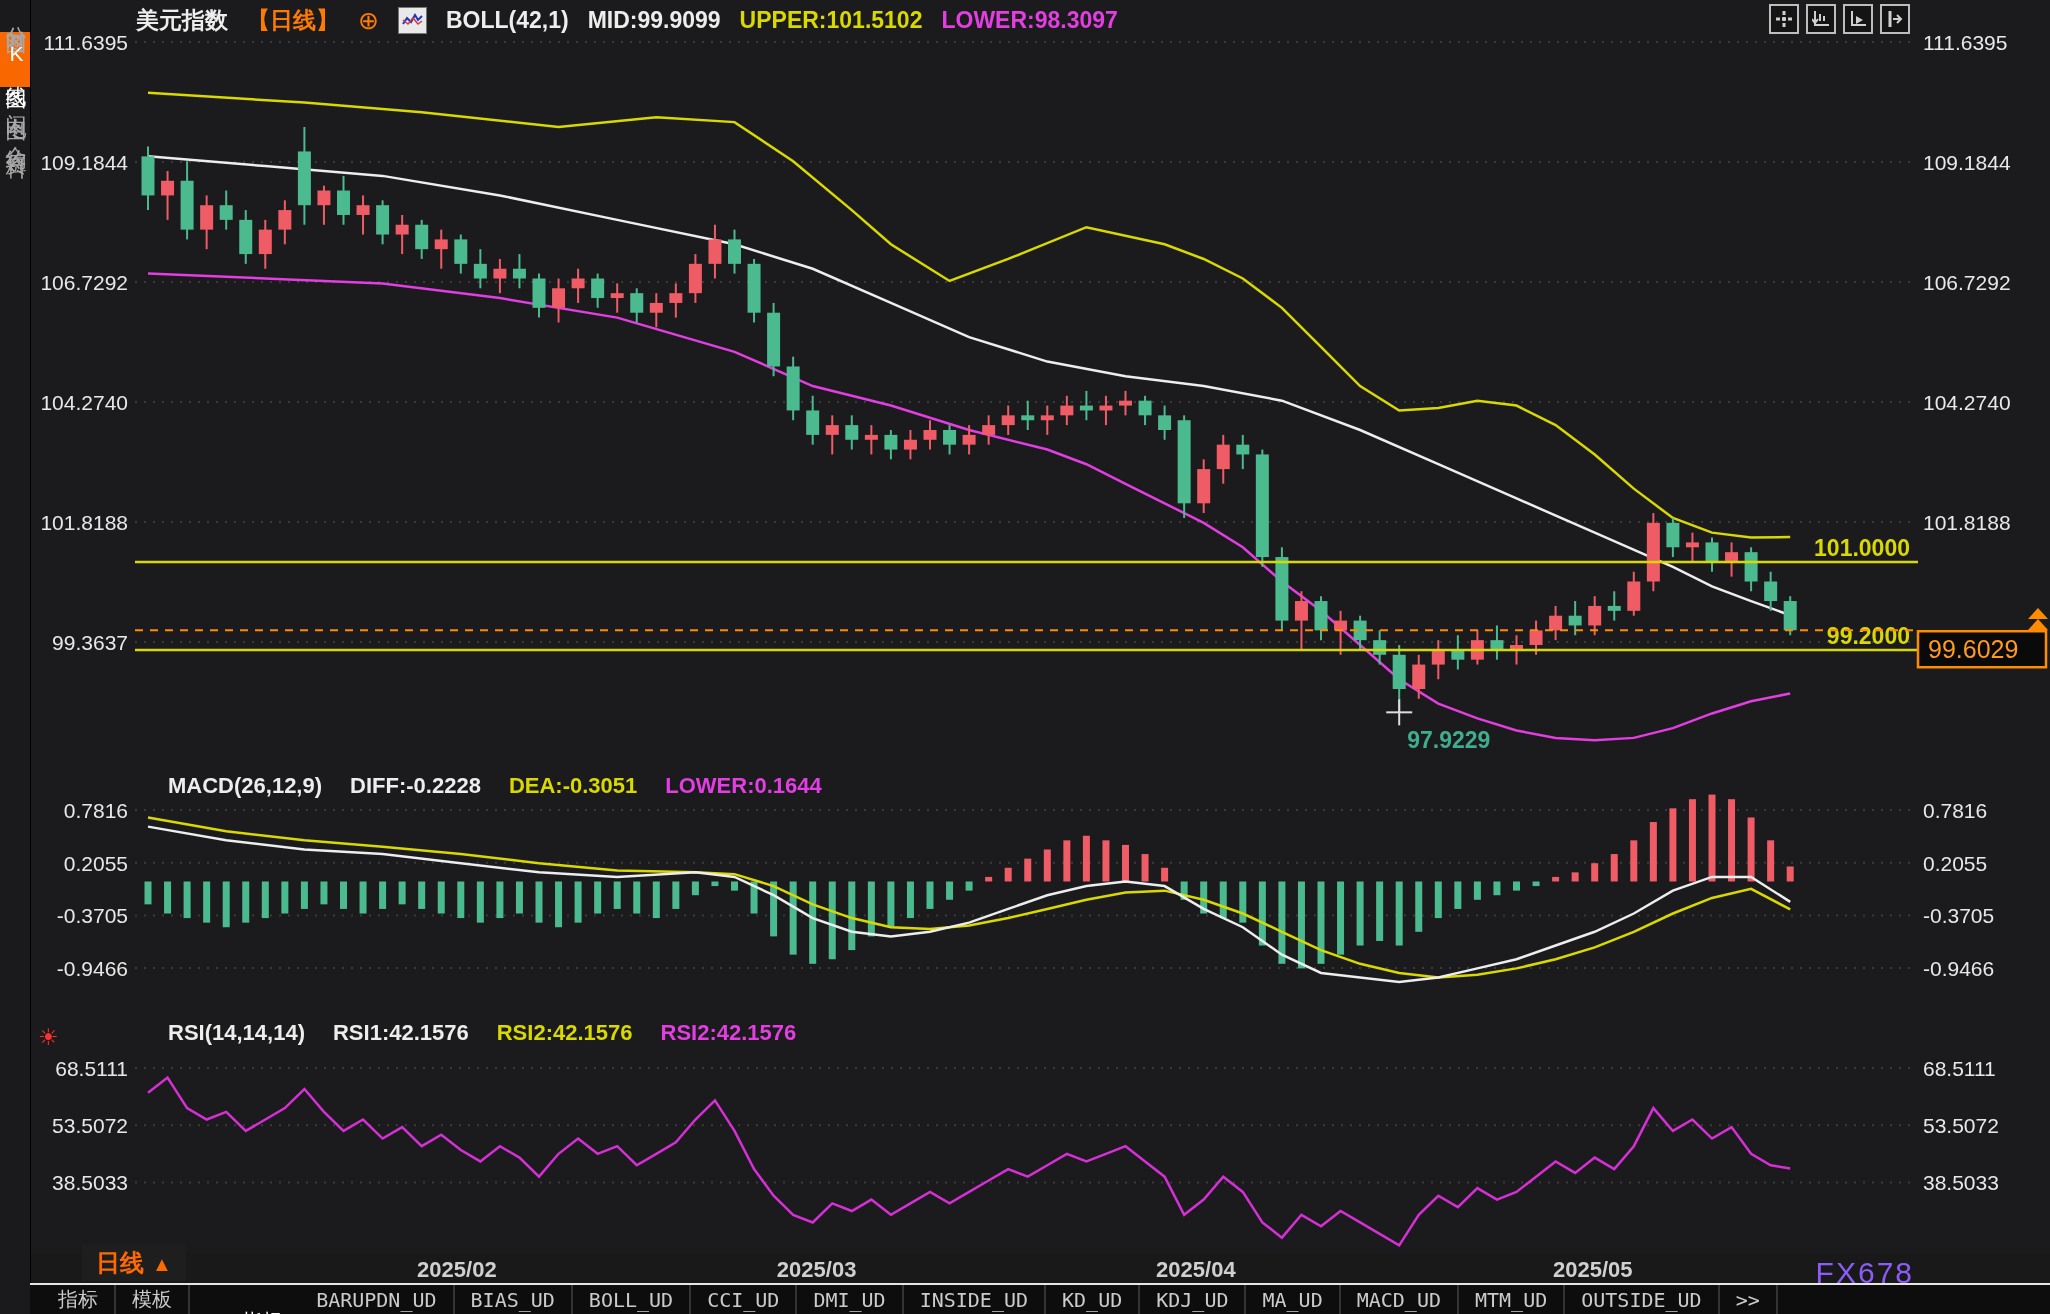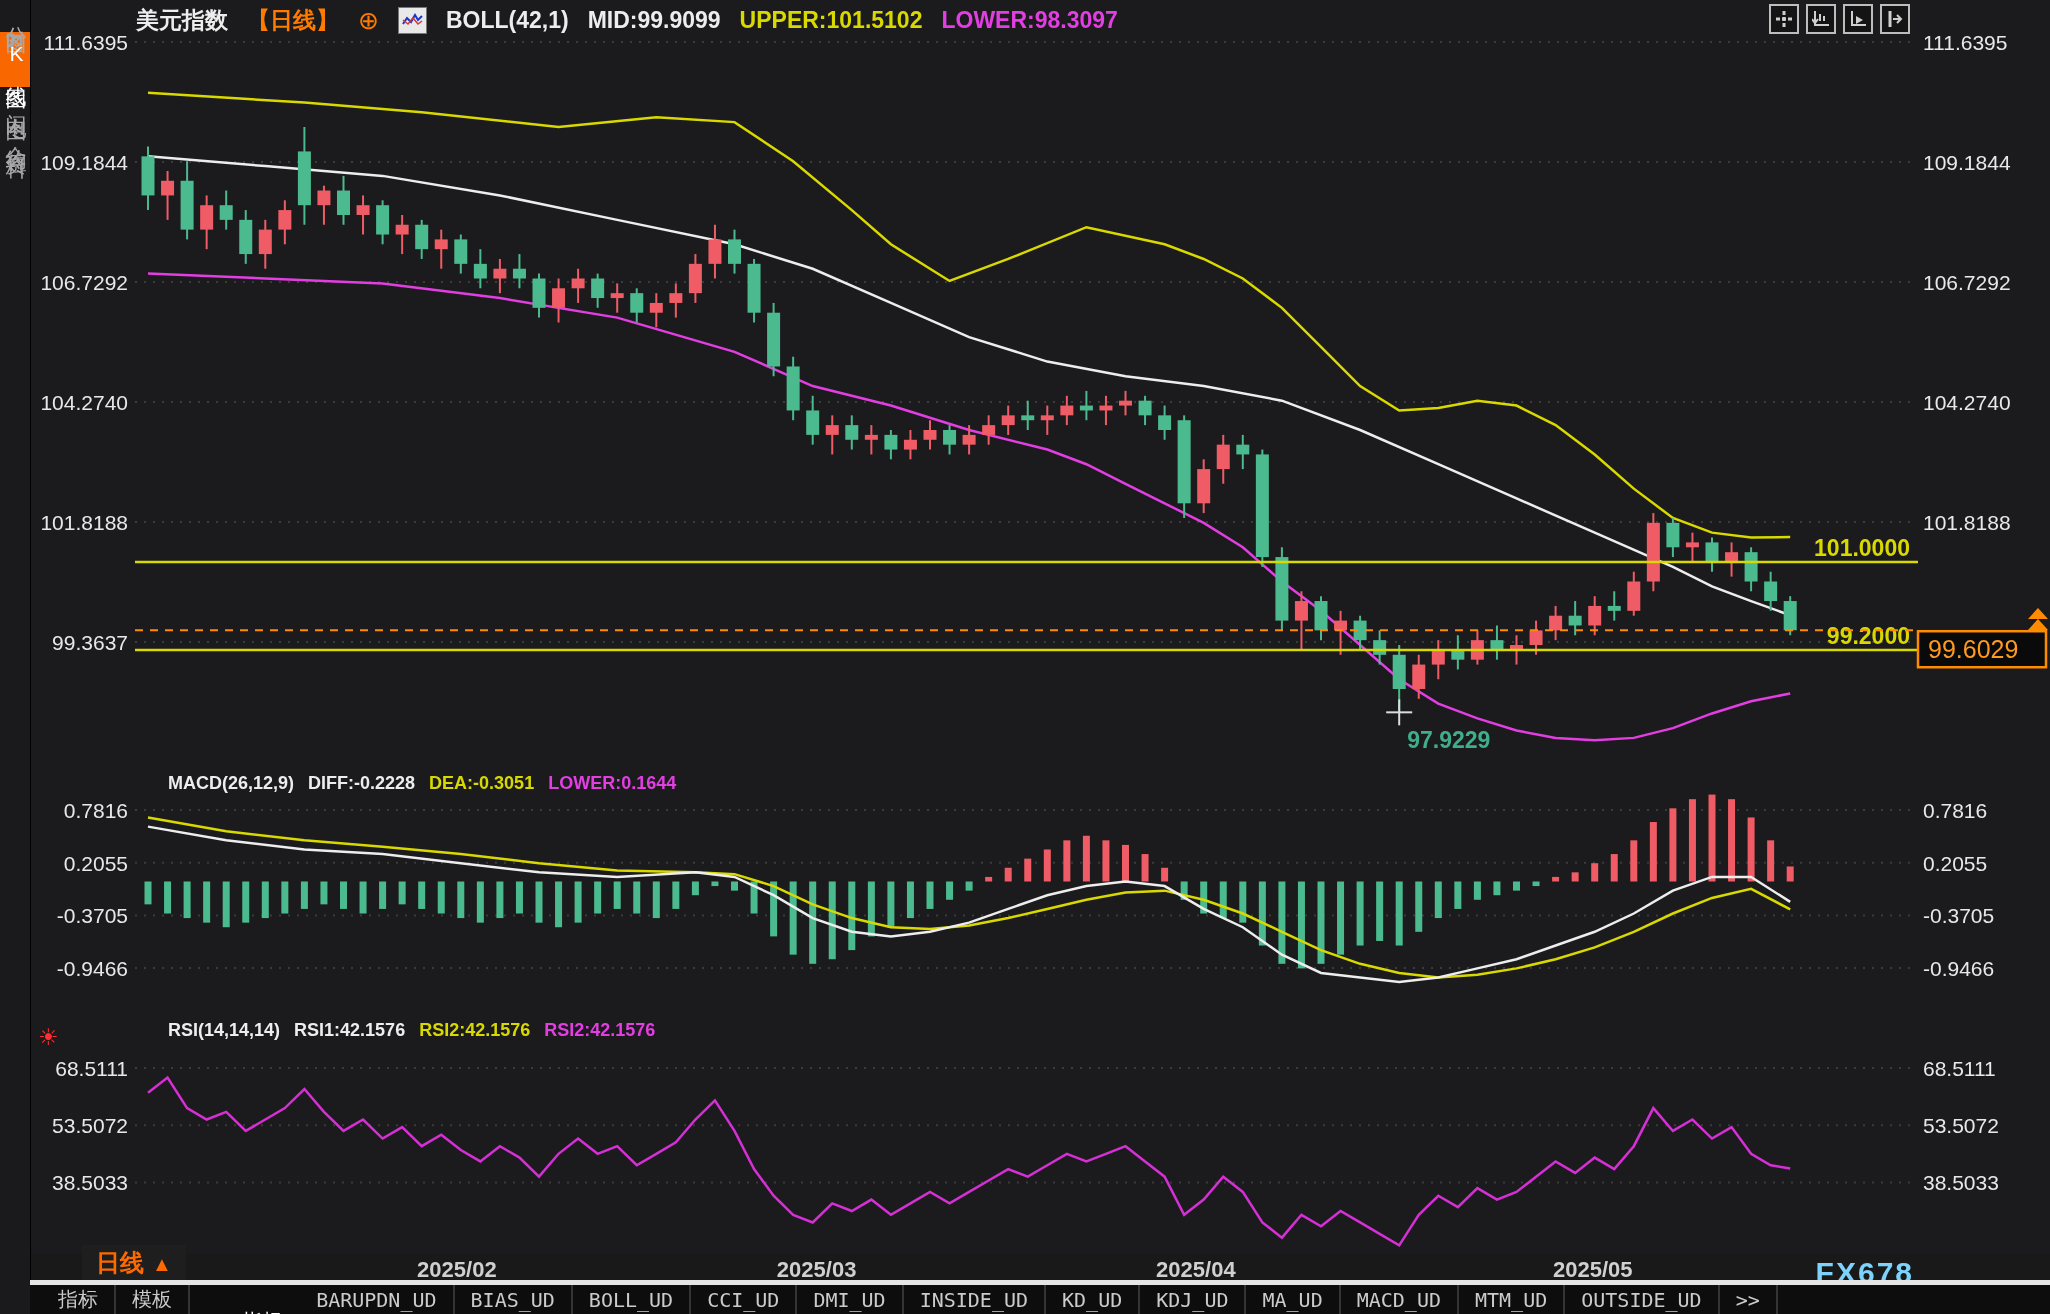--- a/index.html
+++ b/index.html
@@ -10,37 +10,37 @@
            border-right:1px solid #000;z-index:5;}
   .side-tab{writing-mode:vertical-rl;text-orientation:upright;display:block;margin:0 auto;
             width:30px;text-align:center;color:#a8a8a8;font-size:21px;letter-spacing:4px;
             padding:10px 0;cursor:pointer;}
   .side-tab.active{background:#f96800;color:#fff;}
   
   #chart{position:absolute;left:30px;top:0;width:2020px;height:1314px;}
   #svg{position:absolute;left:0;top:0;}
   .hdr{position:absolute;top:5px;left:106px;display:flex;align-items:center;gap:19px;
        font-size:23px;font-weight:bold;color:#ededed;white-space:nowrap;z-index:6;}
-  .legend{position:absolute;display:flex;gap:14px;font-size:18px;font-weight:bold;z-index:6;}
+  .legend{position:absolute;display:flex;gap:28px;font-size:22px;font-weight:bold;z-index:6;}
   .c-white{color:#ededed}.c-orange{color:#ff7b00}.c-yellow{color:#d9d900}
   .c-magenta{color:#e23ee2}
   .mini-chart-icon{width:27px;height:25px;background:#e9e9e9;border:1px solid #777;
        display:inline-flex;align-items:center;justify-content:center;}
   .plus-circle{color:#ff7b00;font-size:25px;font-weight:normal;}
   #toolbar{position:absolute;top:4px;right:140px;display:flex;gap:7px;z-index:6;}
   .tool-btn{width:26px;height:26px;border:2px solid #bdbdbd;background:#141414;
             display:flex;align-items:center;justify-content:center;cursor:pointer;}
   
   #period{position:absolute;left:52px;bottom:33px;background:#1e1e1e;padding:2px 14px;
           color:#ff6a00;font-size:24px;font-weight:bold;z-index:6;cursor:pointer;text-align:center;}
   #period .tri{color:#ff6a00;font-size:20px;margin-left:8px;}
-  #watermark{position:absolute;right:136px;bottom:24px;color:#7dd3fc;font-size:30px;
-             font-weight:bold;letter-spacing:2px;z-index:6;}
+  #watermark{position:absolute;right:136px;bottom:24px;color:#8b5cf6;font-size:30px;
+             font-weight:normal;letter-spacing:2px;z-index:6;}
   #tabs{position:absolute;left:0;right:0;bottom:0;height:29px;background:#0d0d0d;
-        border-top:5px solid #e5e5e5;display:flex;align-items:stretch;padding-left:12px;
+        border-top:2px solid #e5e5e5;display:flex;align-items:stretch;padding-left:12px;
         font-family:"DejaVu Sans Mono","Liberation Sans",monospace;font-size:20px;
         color:#cscsc;color:#cbcbcb;z-index:7;}
   .tab{display:flex;align-items:center;padding:0 16px;border-right:2px solid #343434;
        cursor:pointer;white-space:nowrap;}
   .tab.active{background:#ff7300;color:#fff;margin-top:36px;}
   #sun{position:absolute;left:8px;top:1024px;color:#ff3030;font-size:23px;z-index:6;}
 </style>
 </head>
 <body>
 

